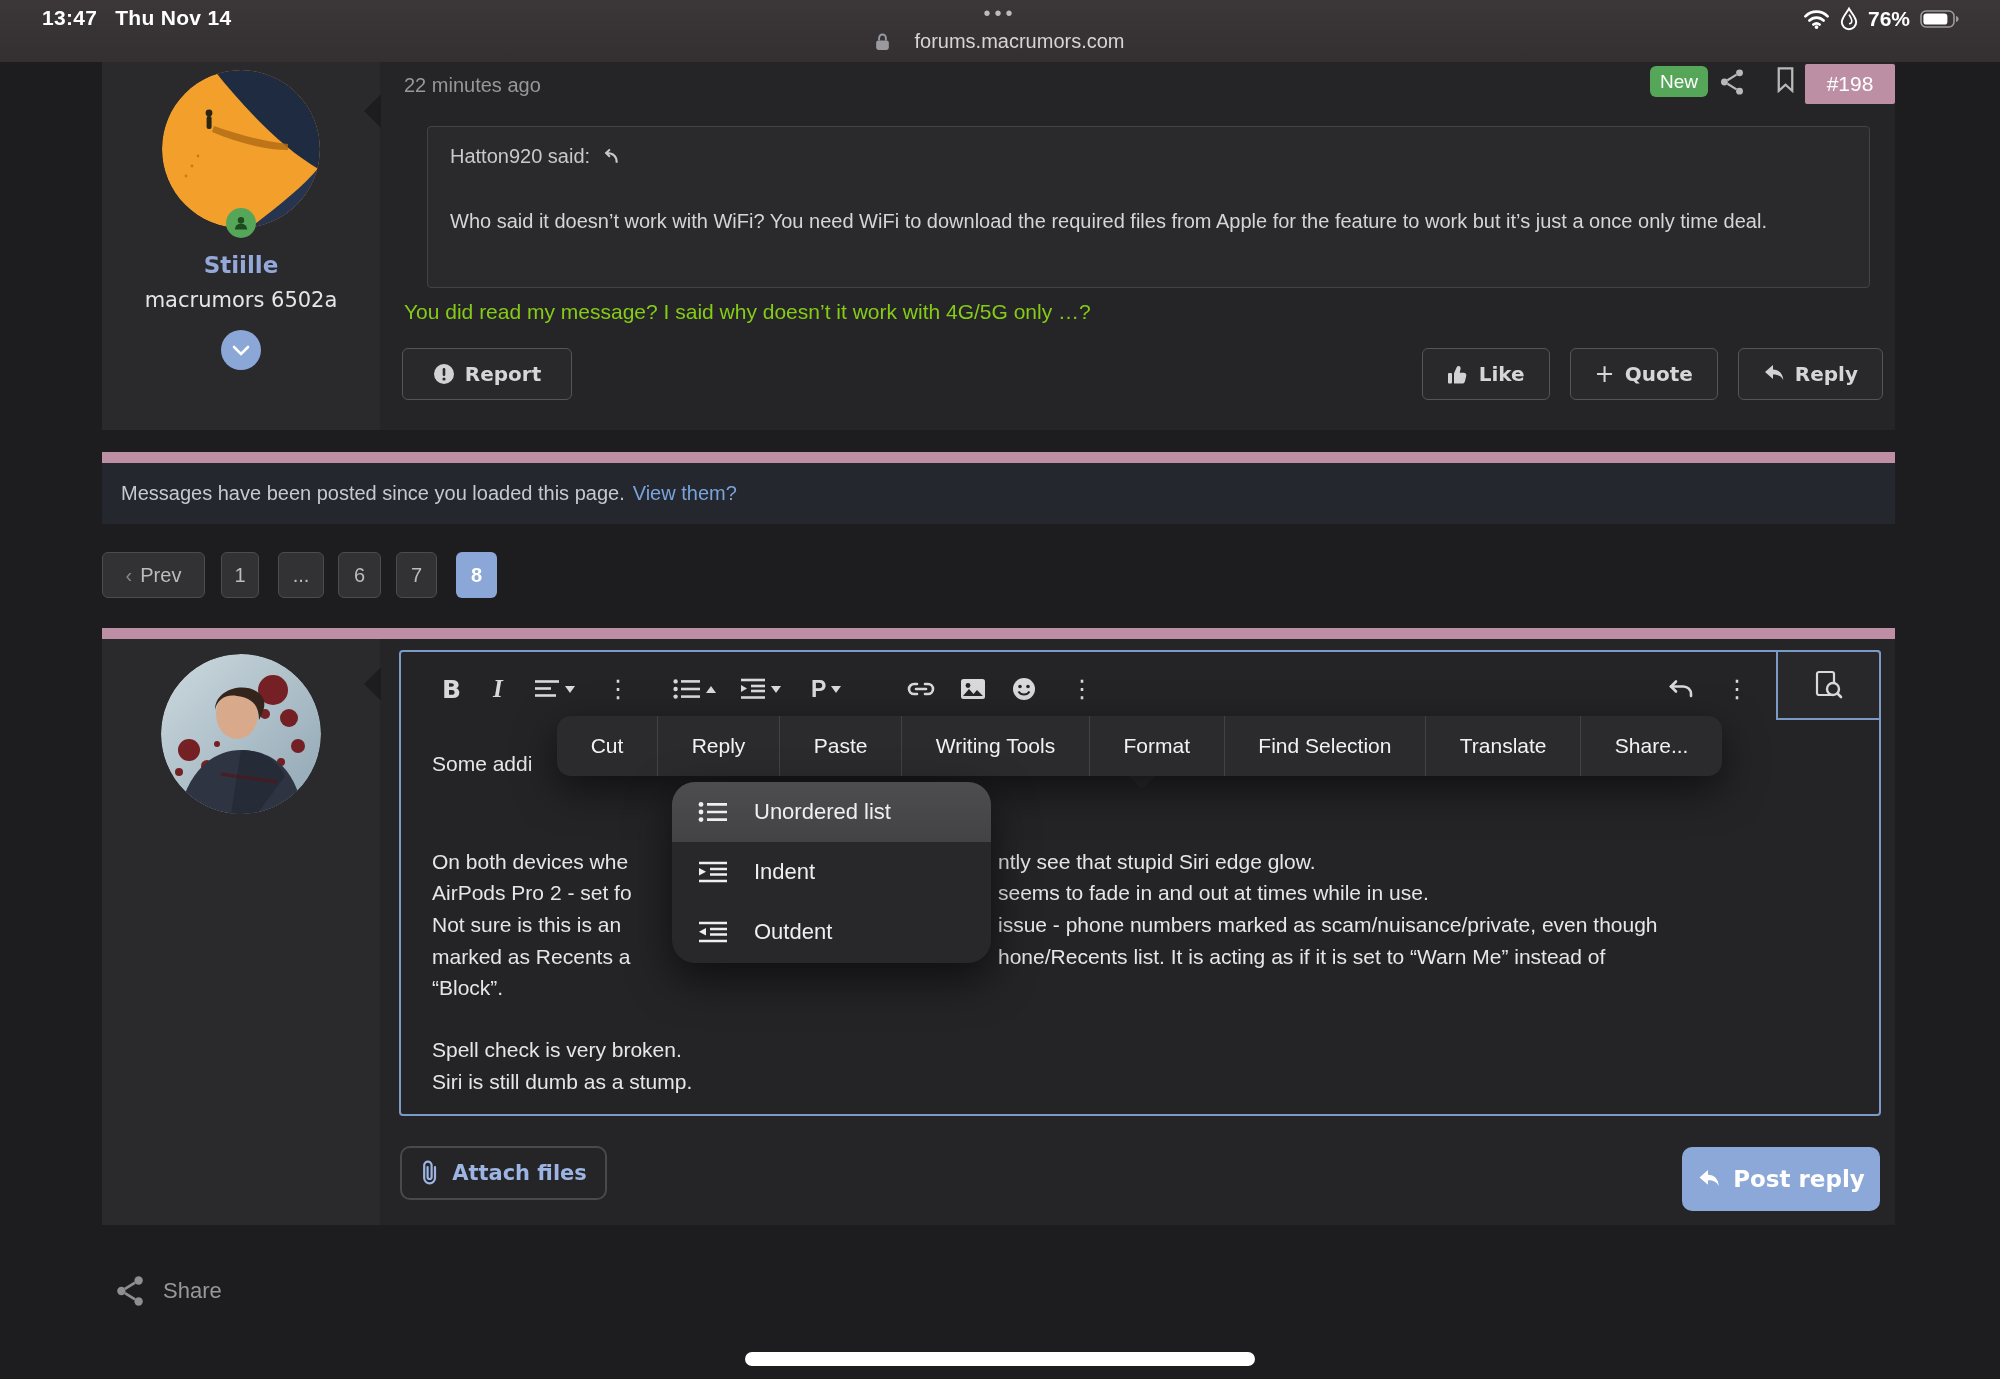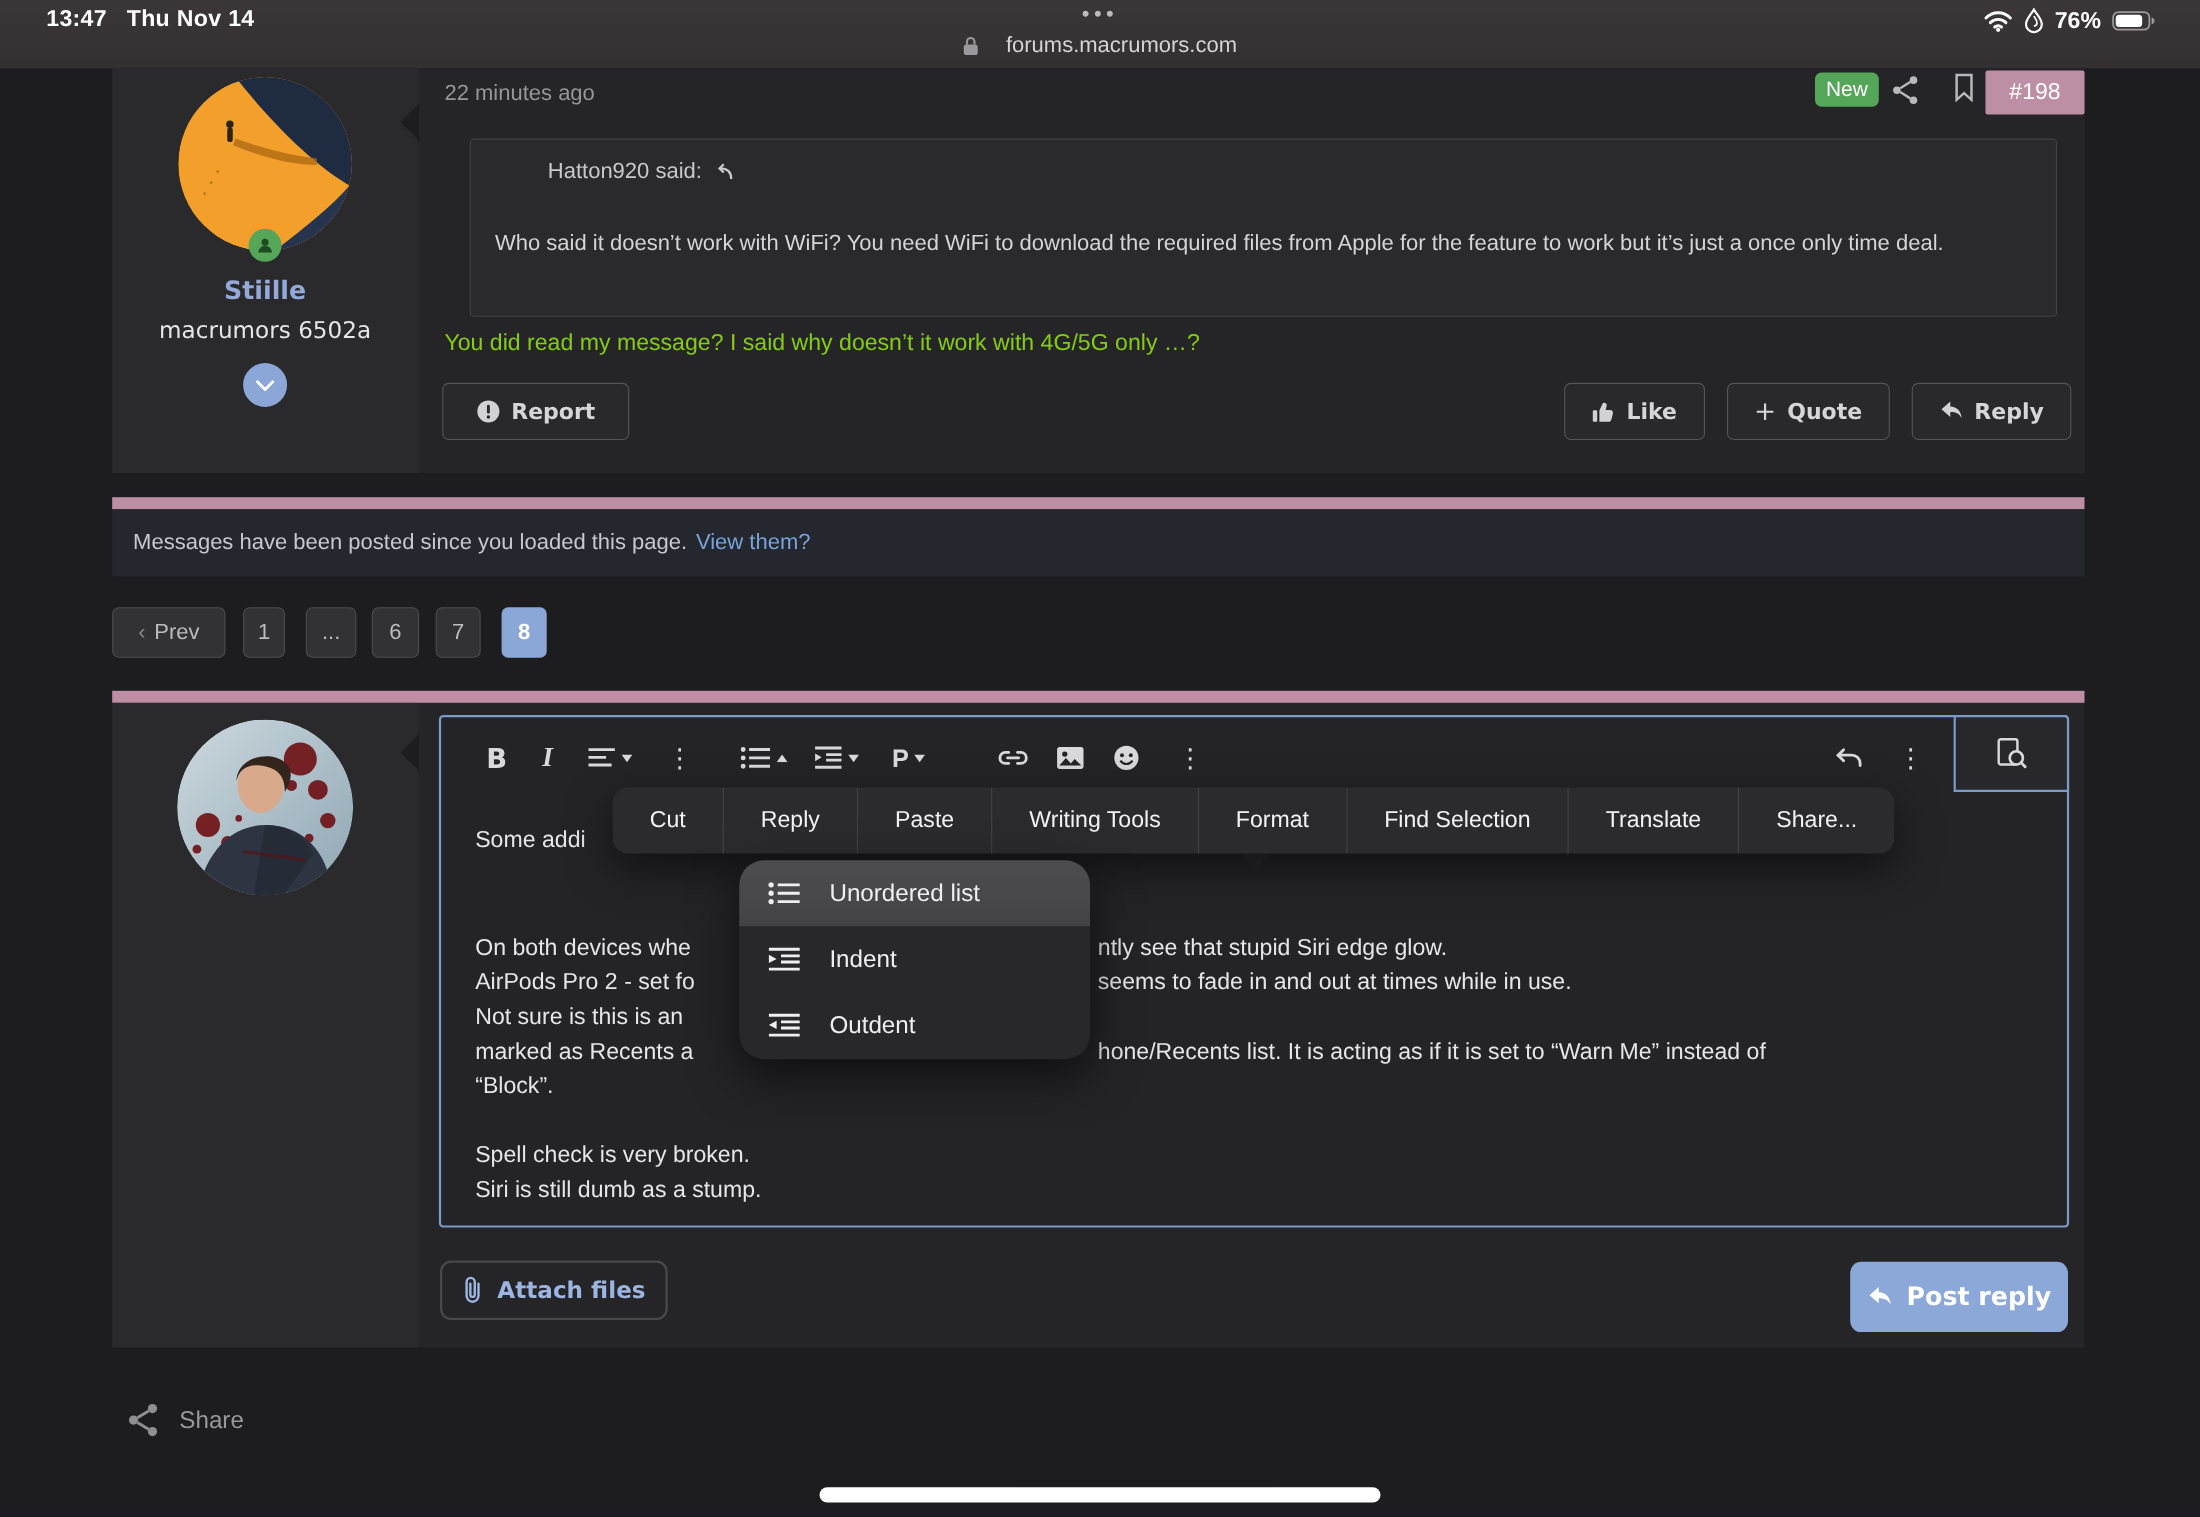--- a/index.html
+++ b/index.html
@@ -35,21 +35,21 @@
               display:flex;align-items:center;justify-content:center;}
   .post-timestamp{position:absolute;left:24px;top:12px;color:#97979b;font-size:20px;}
   .badge-new{position:absolute;right:187px;top:4px;width:58px;height:31px;background:#55a659;border-radius:6px;
              color:#fff;font-size:19px;display:flex;align-items:center;justify-content:center;}
   .icon-share-sm{position:absolute;right:150px;top:6px;}
   .icon-bookmark{position:absolute;right:100px;top:4px;}
   .badge-num{position:absolute;right:0;top:2px;width:90px;height:40px;background:#bd8fa5;border-radius:2px;
              color:#fff;font-size:21px;display:flex;align-items:center;justify-content:center;}
   .quote{position:absolute;left:47px;top:64px;width:1441px;height:160px;background:#2a2a2c;
          border:1px solid #434346;border-radius:4px;}
-  .quote-attr{position:absolute;left:22px;top:18px;color:#c9c9cc;font-size:20px;display:flex;align-items:center;gap:12px;margin-left:48px;}
+  .quote-attr{position:absolute;left:22px;top:18px;color:#c9c9cc;font-size:20px;display:flex;align-items:center;gap:12px;}
   .quote-body{position:absolute;left:22px;top:78px;width:1390px;color:#d5d5d8;font-size:20px;line-height:33px;}
   .post-body{position:absolute;left:24px;top:238px;width:1450px;color:#84cc16;font-size:21px;}
   .btn{border:1px solid #54545a;border-radius:6px;background:#29292c;color:#d6d6d9;
        font-family:"DejaVu Sans",sans-serif;font-weight:700;font-size:20px;
        display:flex;align-items:center;justify-content:center;gap:10px;}
   .report-btn{position:absolute;left:22px;top:286px;width:168px;height:50px;}
   .action-group{position:absolute;right:12px;top:286px;display:flex;gap:20px;align-items:flex-end;}
   .action-group .btn{height:50px;padding:0 24px;}
 
   
@@ -424,20 +424,21 @@
       <div class="ed-line" style="top:198px;">
           <span class="lf">On both devices whe</span>
           <span class="rf">ntly see that stupid Siri edge glow.</span>
         </div>
       <div class="ed-line" style="top:229px;">
           <span class="lf">AirPods Pro 2 - set fo</span>
           <span class="rf">seems to fade in and out at times while in use.</span>
         </div>
       <div class="ed-line" style="top:261px;">
           <span class="lf">Not sure is this is an</span>
+          <span class="rf">issue - phone numbers marked as scam/nuisance/private, even though</span>
         </div>
       <div class="ed-line" style="top:293px;">
           <span class="lf">marked as Recents a</span>
           <span class="rf">hone/Recents list.  It is acting as if it is set to “Warn Me” instead of</span>
         </div>
       <div class="ed-line" style="top:324px;">
           <span class="lf">“Block”.</span>
           <span class="rf"></span>
         </div>
       <div class="ed-line" style="top:386px;">

